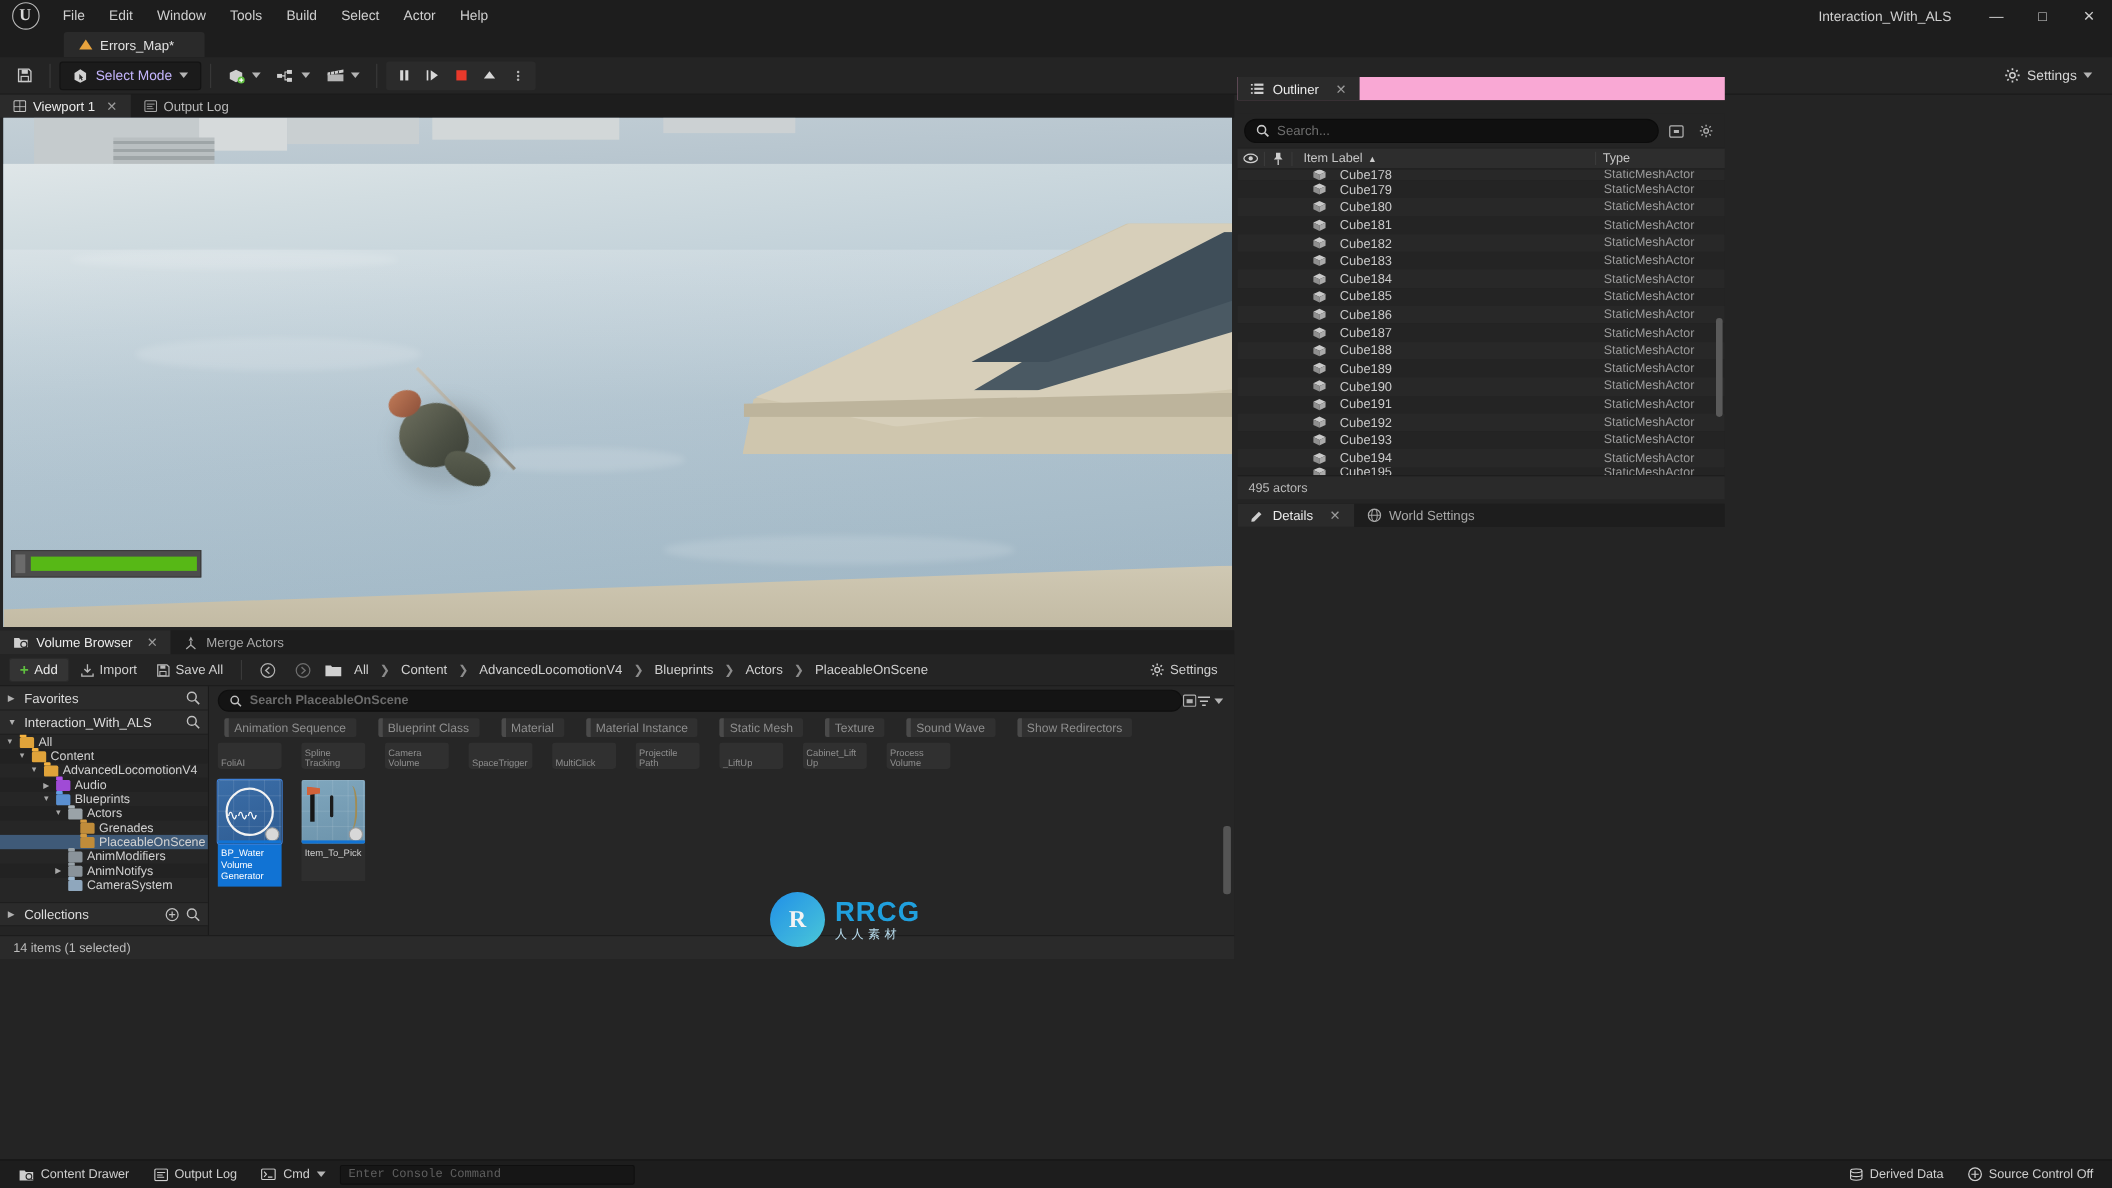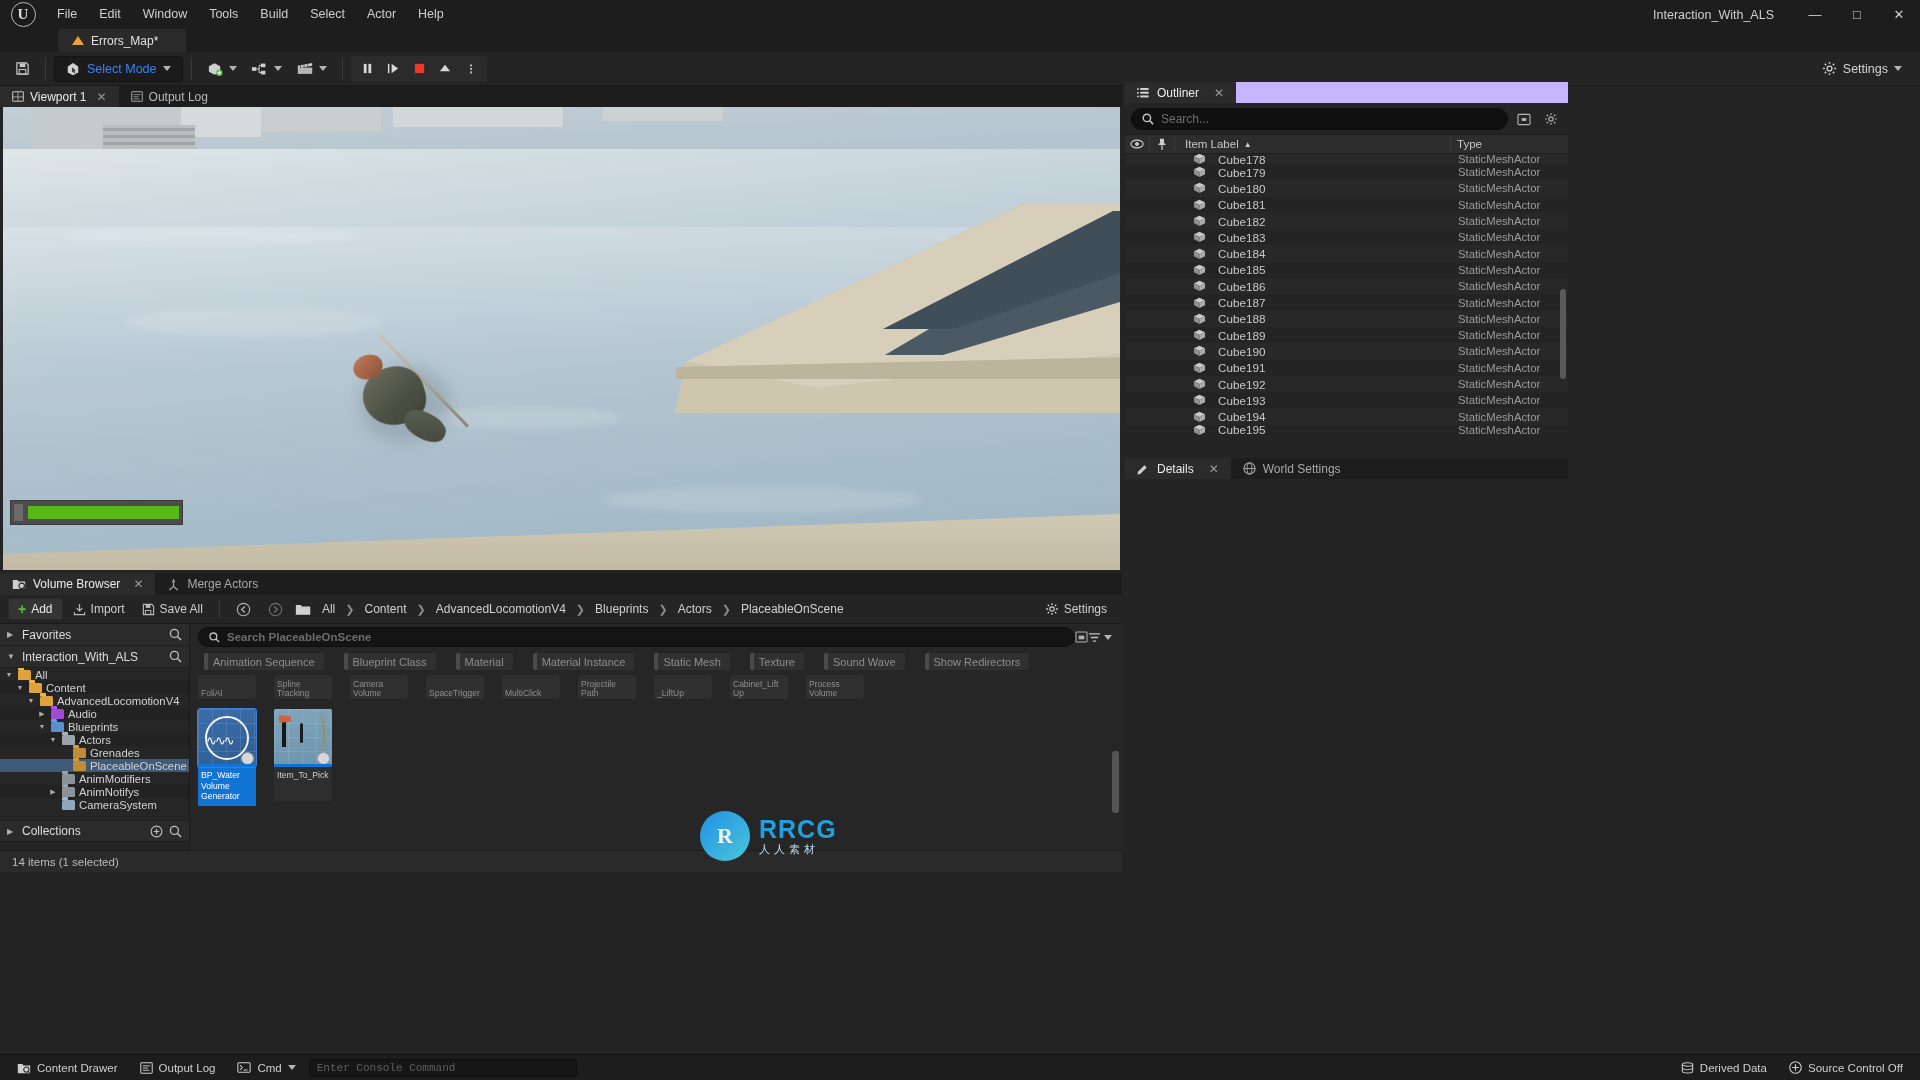--- a/index.html
+++ b/index.html
@@ -60,21 +60,21 @@
     background:#242424; display:flex; align-items:center; padding-left:8px;
     border-bottom:1px solid #1a1a1a;
   }
   .tb-sep { width:1px; height:22px; background:#3a3a3a; margin:0 8px; }
   .tb-btn {
     height:26px; display:flex; align-items:center; gap:5px; padding:0 7px; border-radius:3px;
     font-size:12px; color:#d5d5d5;
   }
   .mode-btn {
     height:26px; background:#1b1b1b; border:1px solid #131313; border-radius:3px;
-    display:flex; align-items:center; gap:7px; padding:0 11px; font-size:12.5px; color:#3b82f6;
+    display:flex; align-items:center; gap:7px; padding:0 11px; font-size:12.5px; color:#c4b5fd;
   }
   .caret { width:0;height:0;border-left:4px solid transparent;border-right:4px solid transparent;
     border-top:5px solid #b4b4b4; }
   .play-grp { display:flex; align-items:center; gap:2px; background:#2b2b2b; border-radius:3px;
     padding:2px 4px; }
   .pbtn { width:24px;height:22px; display:flex;align-items:center;justify-content:center; border-radius:2px;}
   .tb-right { margin-left:auto; display:flex; align-items:center; padding-right:10px; }
   .settings-btn { display:flex; align-items:center; gap:6px; font-size:12.5px; color:#d5d5d5;
     padding:4px 8px; border-radius:3px; }
 
@@ -178,21 +178,21 @@
   
   .hud-bar {
     position:absolute; left:7px; bottom:45px; width:173px; height:25px;
     background:#4c4c4c; border:1px solid #3a3a3a; display:flex; align-items:center; padding:3px;
   }
   .hud-bar .tick { width:9px; height:17px; background:#6b6b6b; margin-right:5px; }
   .hud-bar .fill { flex:1; height:13px; background:#57b816; }
 
   
   .outliner-tabstrip {
-    position:absolute; top:82px; left:1125px; width:443px; height:21px; background:#c4b5fd;
+    position:absolute; top:70px; left:1125px; width:443px; height:21px; background:#f9a8d4;
     display:flex; align-items:flex-start;
   }
   .otab {
     height:21px; display:flex; align-items:center; gap:7px; padding:0 12px; font-size:12px;
     background:#2b2b2b; color:#ececec;
   }
   .otab .x { color:#9a9a9a; margin-left:8px; font-size:12px; }
   .outliner {
     position:absolute; top:103px; left:1125px; width:443px; height:350px; background:#242424;
   }
@@ -881,20 +881,23 @@
             </div>
             <div class="tp">StaticMeshActor</div>
           </div>
         </div>
       <div class="o-scrollbar">
         <div class="o-scrollthumb"></div>
       </div>
     </div>
   </div>
 
+  <div class="o-footer">
+    <span>495 actors</span>
+  </div>
 
   <div class="details-tabstrip">
     <div class="dtab active">
       <span class="ic">
         <svg width="13" height="12" viewBox="0 0 14 12">
             <path d="M1 9 L8 2 L10.5 4.5 L3.5 11.5 L0.6 11.8 Z" fill="#cfcfcf"></path>
           </svg>
       </span>
       <span>Details</span>
       <span class="x">✕</span>

